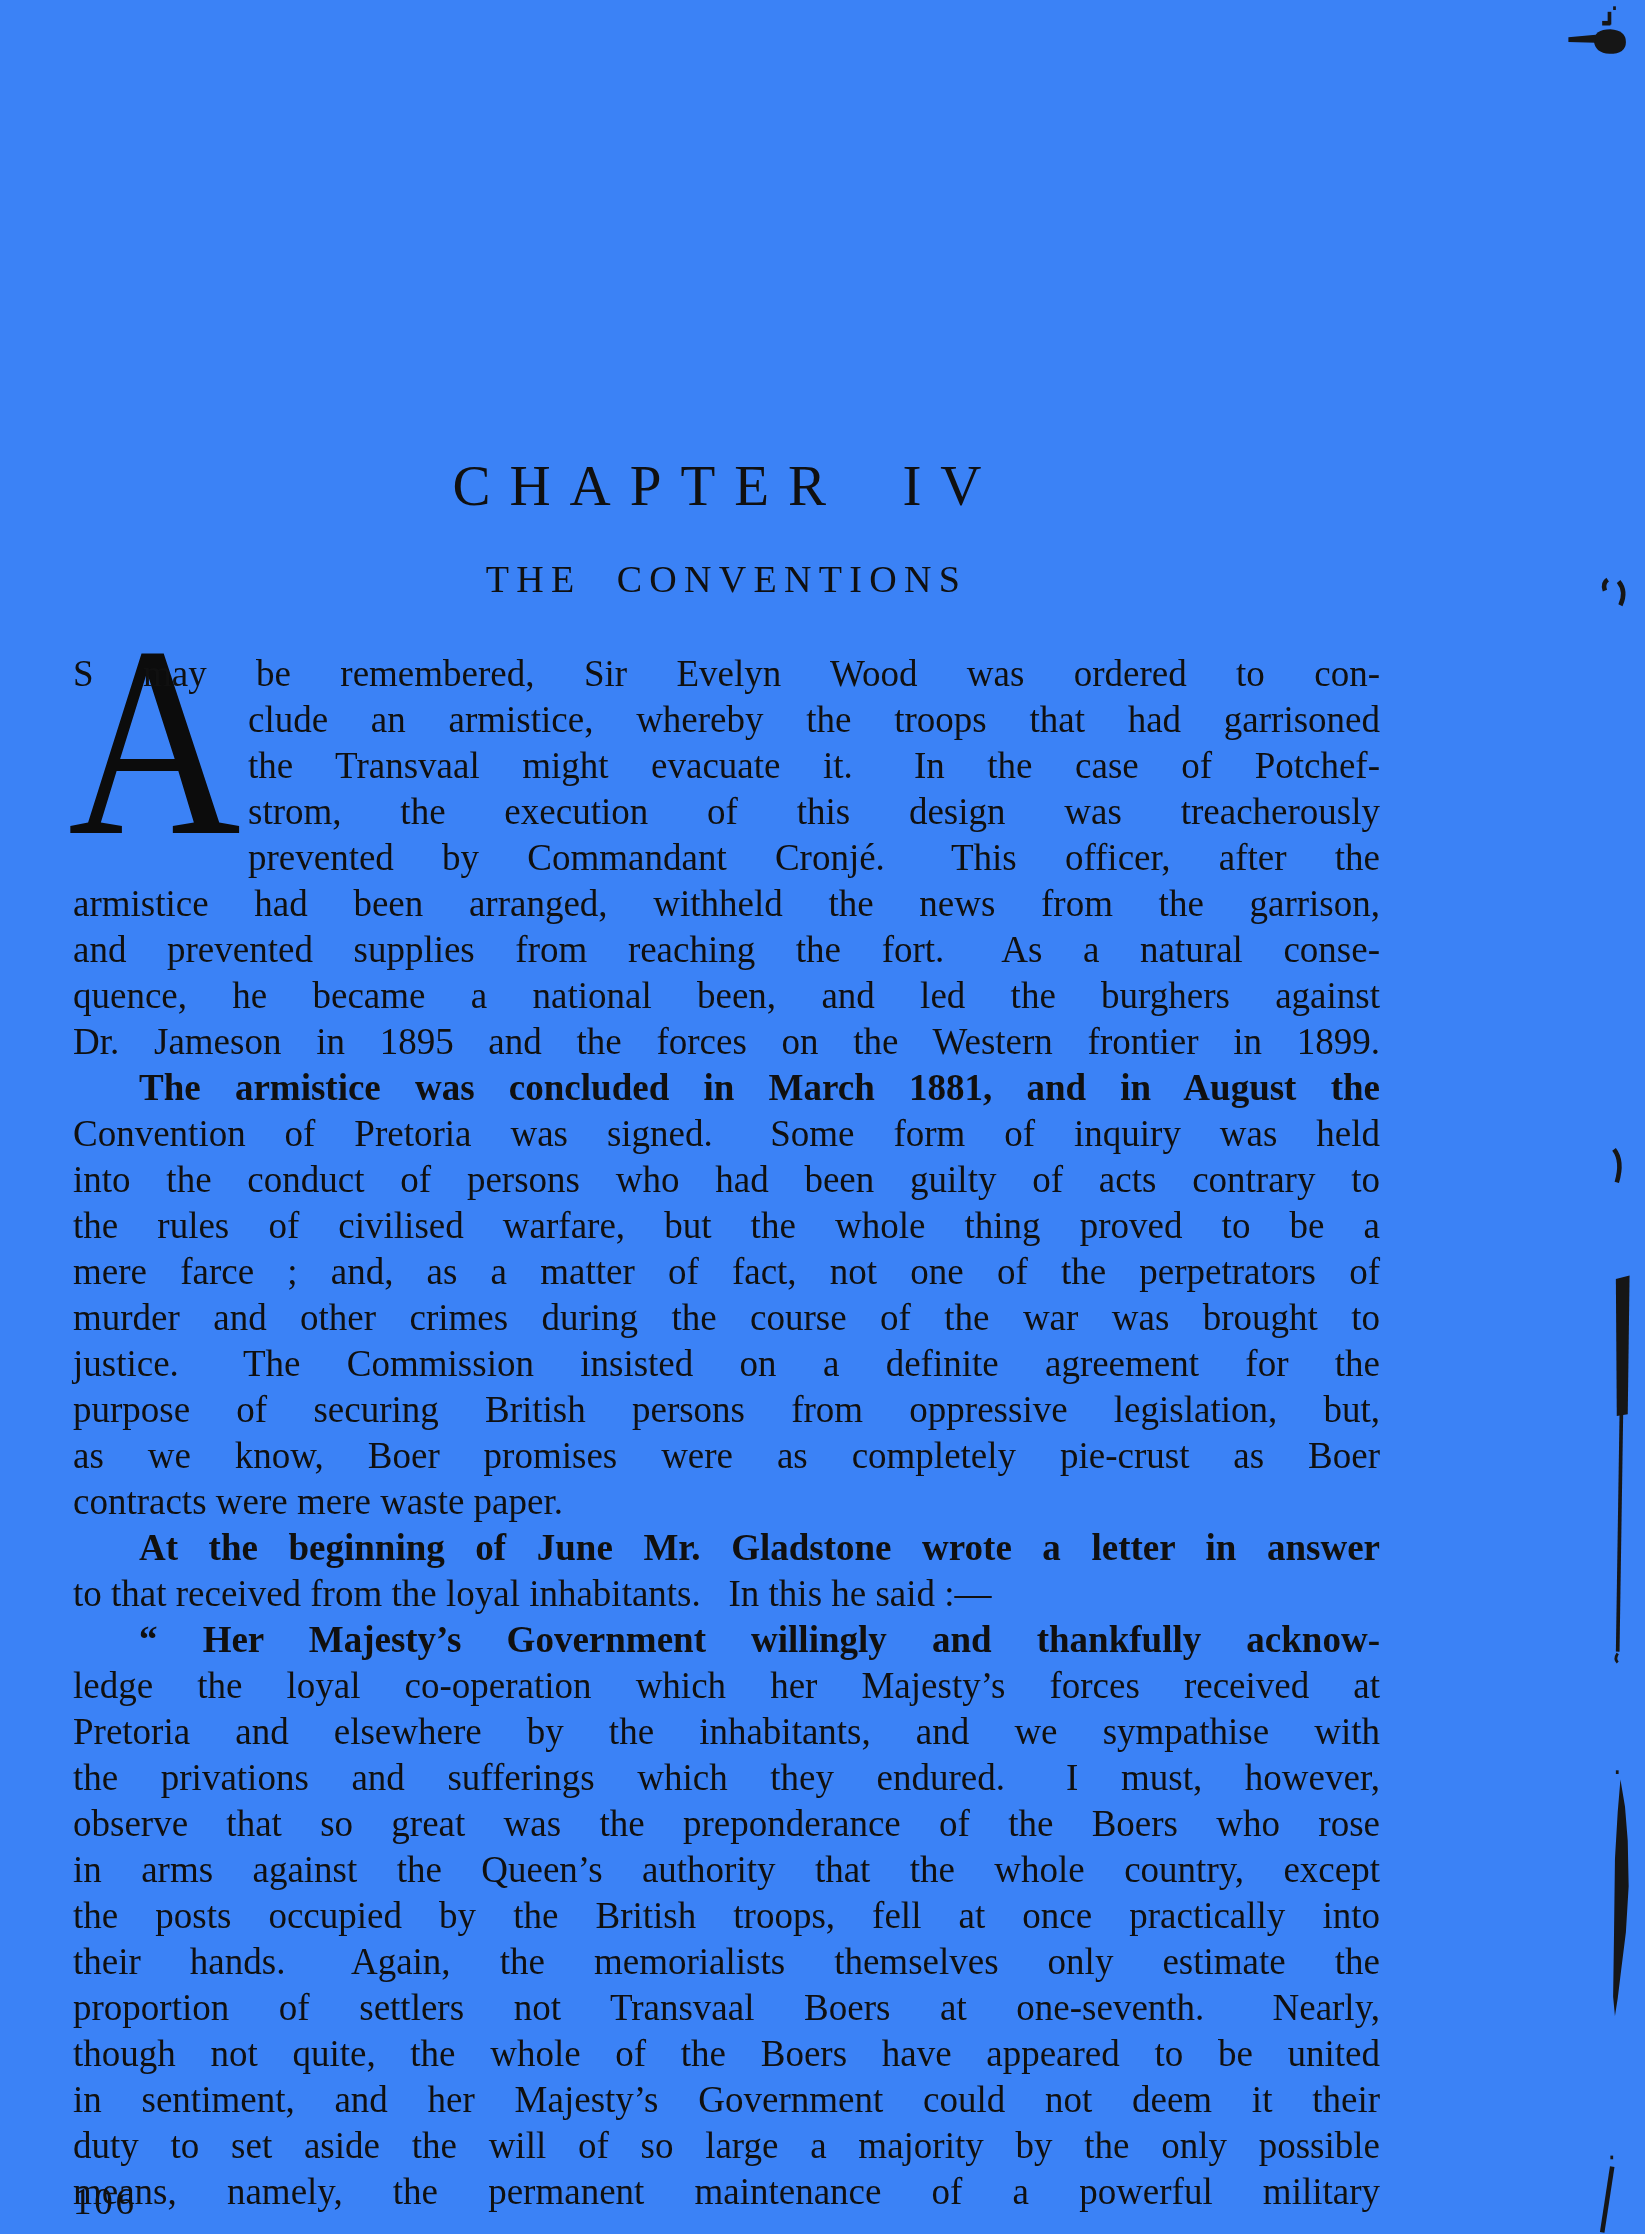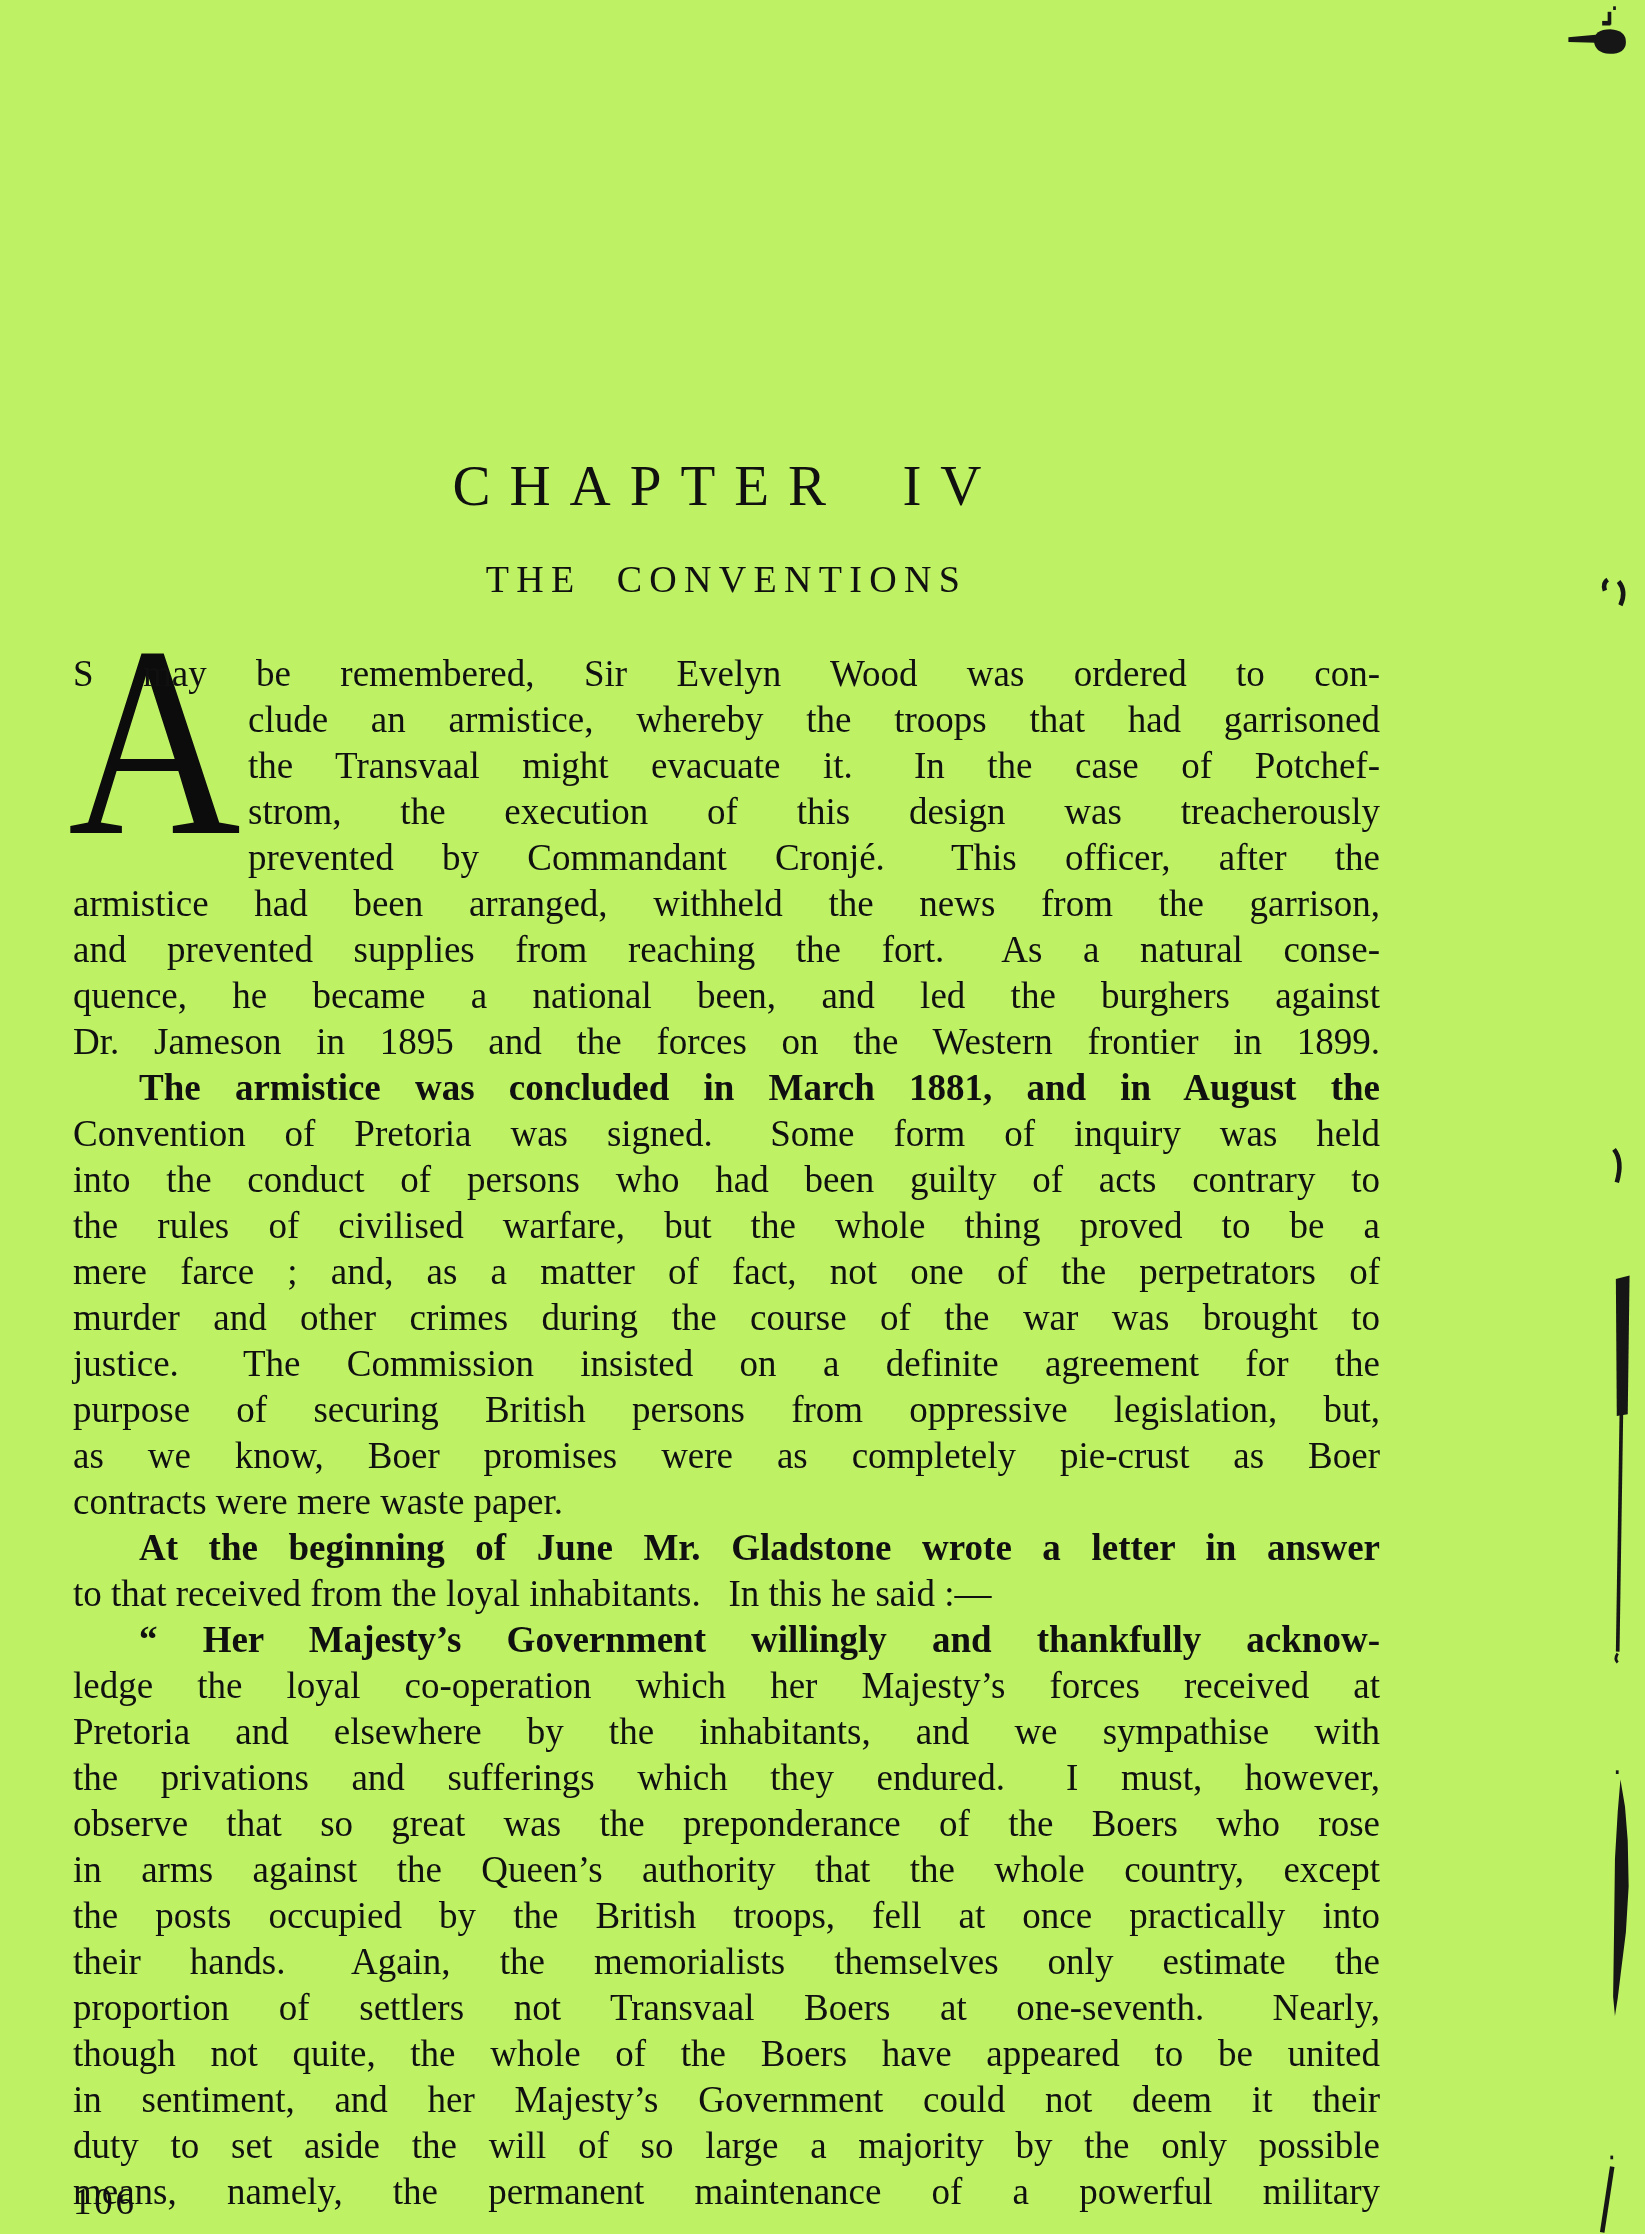--- a/index.html
+++ b/index.html
@@ -1,20 +1,20 @@
 <!DOCTYPE html>
 <html style="font-size:14.6px"><head>
 <meta charset="utf-8">
 <style>
   html, body { margin: 0; padding: 0; background: #e8e8e8; }
   .page {
     position: relative;
     width: 1646px;
     height: 2235px;
-    background: #bef264;
+    background: #3b82f6;
     font-family: "Liberation Serif", serif;
     color: #101010;
     overflow: hidden;
   }
   .chapter-title {
     position: absolute;
     top: 453px; left: 73px; width: 1307px;
     text-align: center;
     font-size: 57px;
     letter-spacing: 19px;

